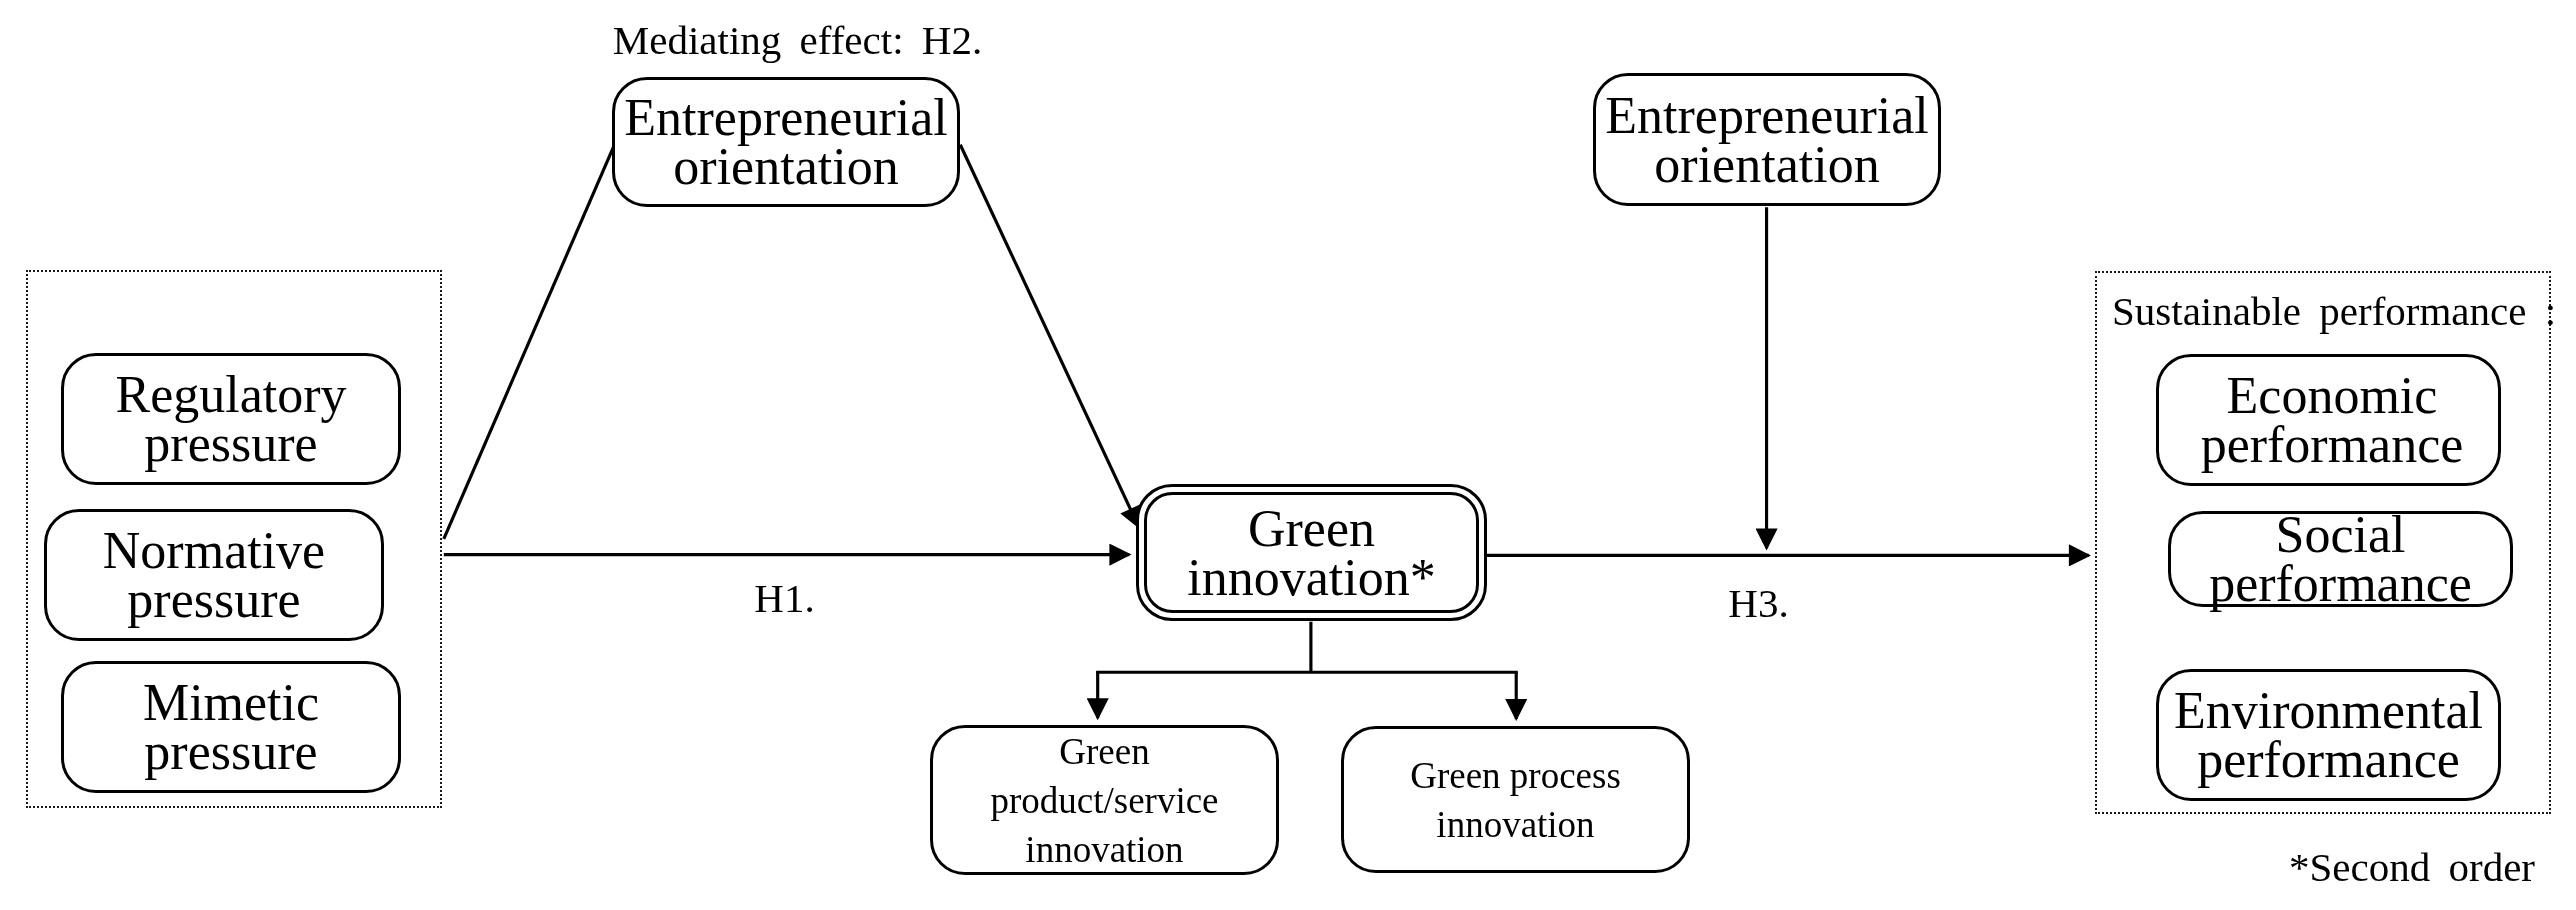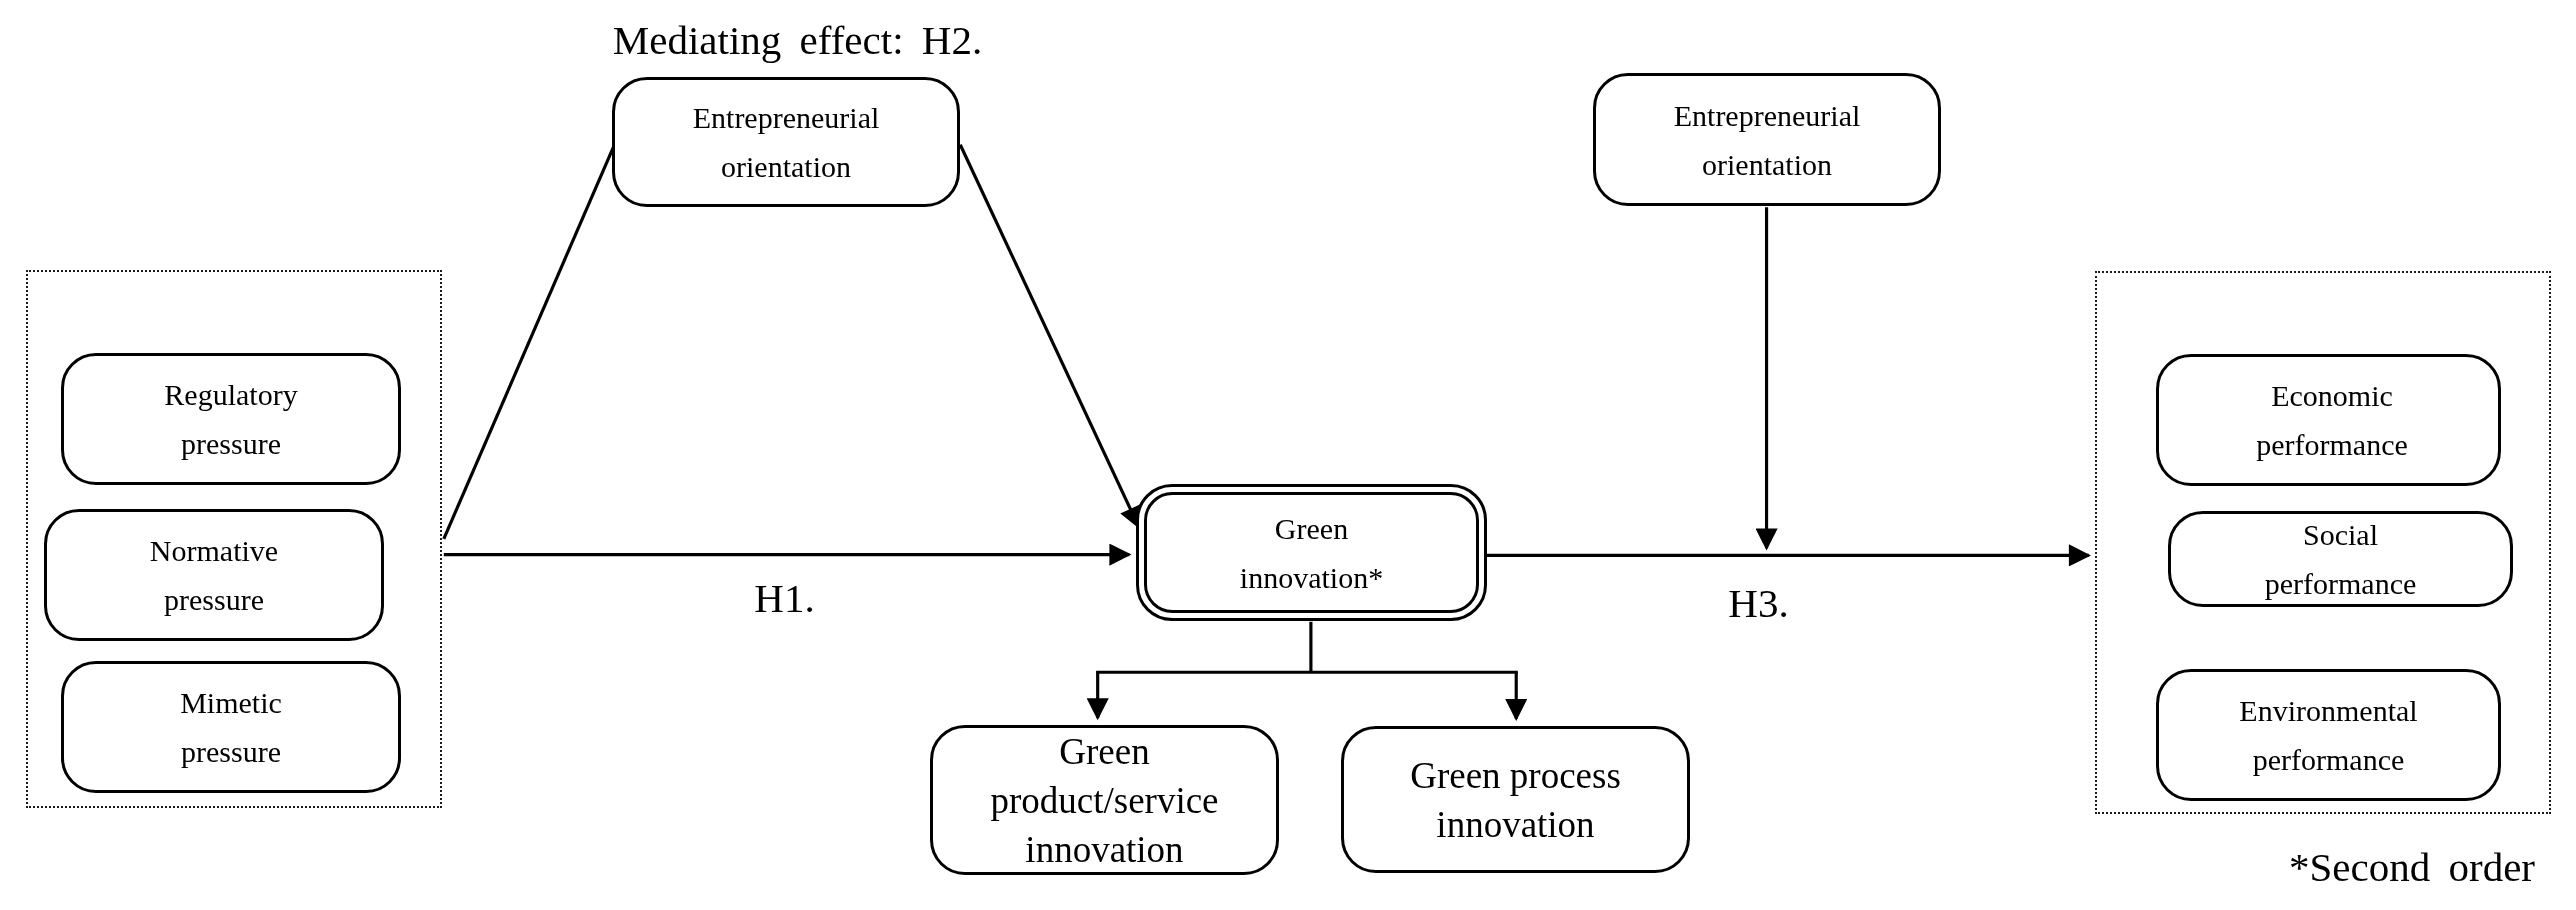--- a/index.html
+++ b/index.html
@@ -33,21 +33,21 @@
     white-space:nowrap;
   }
   .node{
     position:absolute;
     border:3.2px solid #000;
     border-radius:35px;
     background:#ffffff;
     box-sizing:border-box;
     display:flex;align-items:center;justify-content:center;
     text-align:center;
-    font-size:30px;line-height:49px;
+    font-size:52px;line-height:49px;
     white-space:pre-line;
   }
   .node.double{border-radius:36px;padding:4.7px;display:block;}
   .node.double .inner{
     position:absolute;left:4.7px;top:4.7px;right:4.7px;bottom:4.7px;
     border:3.2px solid #000;border-radius:28.4px;
     display:flex;align-items:center;justify-content:center;
     text-align:center;white-space:pre-line;
   }
 </style>
@@ -86,20 +86,21 @@
   <div class="group" style="left:26px;top:270px;width:416px;height:538px;">
     <div class="node" style="left:33px;top:81px;width:340px;height:132px;">Regulatory
 pressure</div>
     <div class="node" style="left:16px;top:237px;width:340px;height:132px;">Normative
 pressure</div>
     <div class="node" style="left:33px;top:389px;width:340px;height:132px;">Mimetic
 pressure</div>
   </div>
 
   <div class="group" style="left:2095px;top:271px;width:456px;height:543px;">
+    <div class="group-title" style="left:15px;top:16px;">Sustainable performance :</div>
     <div class="node" style="left:59px;top:81px;width:345px;height:132px;padding-left:7px;">Economic
 performance</div>
     <div class="node" style="left:71px;top:238px;width:345px;height:96px;">Social
 performance</div>
     <div class="node" style="left:59px;top:396px;width:345px;height:132px;">Environmental
 performance</div>
   </div>
 
   <div class="node" style="left:612px;top:77px;width:348px;height:130px;">Entrepreneurial
 orientation</div>

